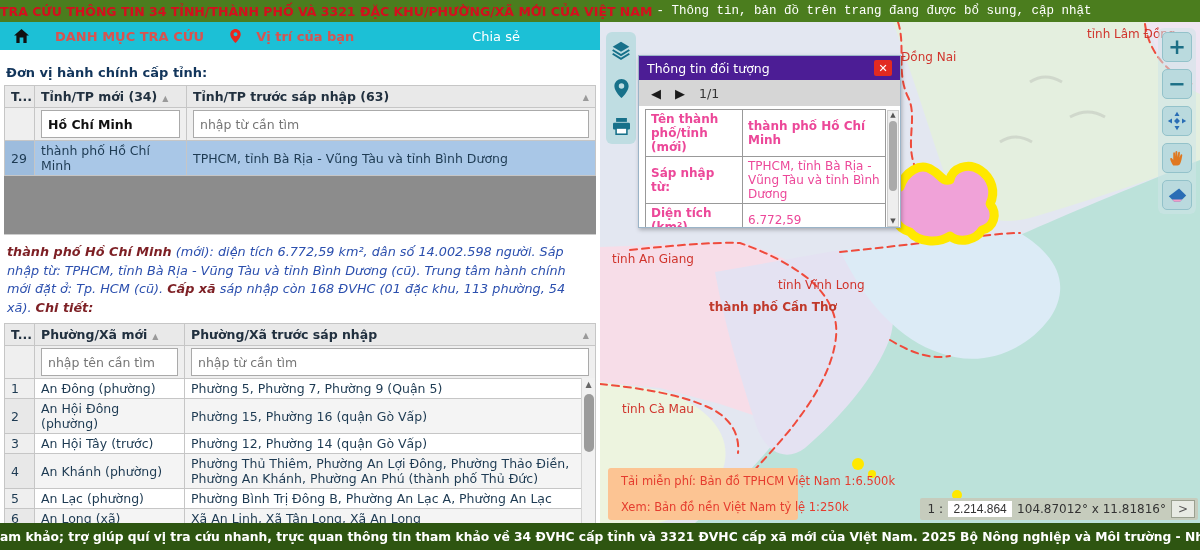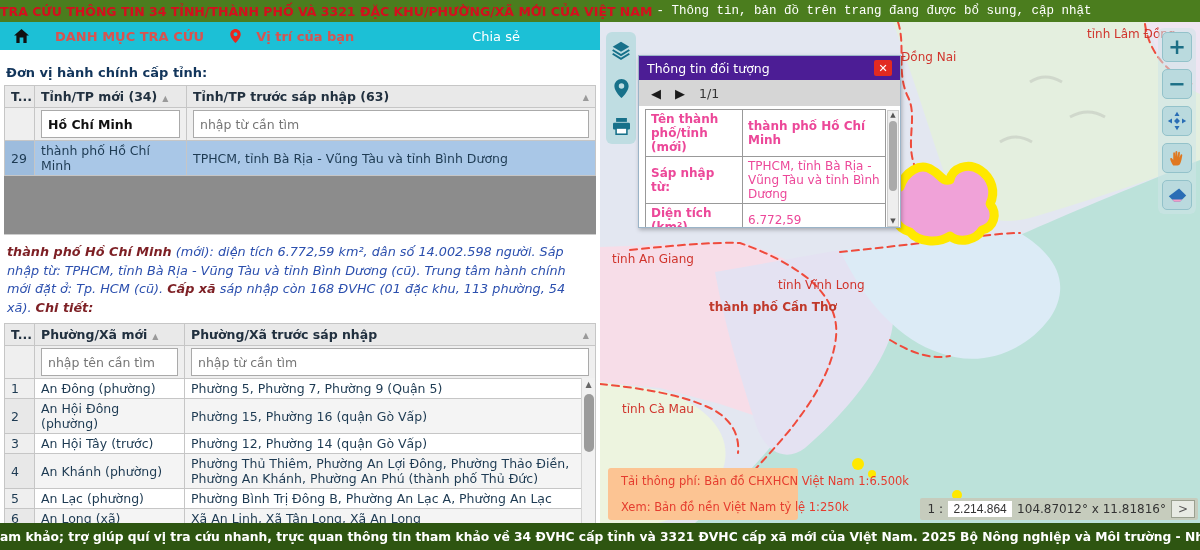--- a/index.html
+++ b/index.html
@@ -338,21 +338,21 @@
             </svg>
         </span>
       </div>
 
       <div class="dl-box">
         <span class="dl-link">
           <svg width="12" height="12" viewBox="0 0 16 16">
               <path d="M8 0 V8 M4.5 5 L8 9 L11.5 5" stroke="#e53c2e" stroke-width="2" fill="none"></path>
               <path d="M1 11 L3 15 H13 L15 11" stroke="#e53c2e" stroke-width="2" fill="none"></path>
             </svg>
-          <span>Tải thông phí: Bản đồ CHXHCN Việt Nam 1:6.500k</span>
+          <span>Tải miễn phí: Bản đồ TPHCM Việt Nam 1:6.500k</span>
         </span>
         <span class="dl-link">
           <svg width="14" height="10" viewBox="0 0 20 12">
               <g fill="none" stroke="#e53c2e" stroke-width="2">
                 <rect x="1" y="2.5" width="10" height="7" rx="3.5"></rect>
                 <rect x="9" y="2.5" width="10" height="7" rx="3.5"></rect>
               </g>
             </svg>
           <span>Xem: Bản đồ nền Việt Nam tỷ lệ 1:250k</span>
         </span>

